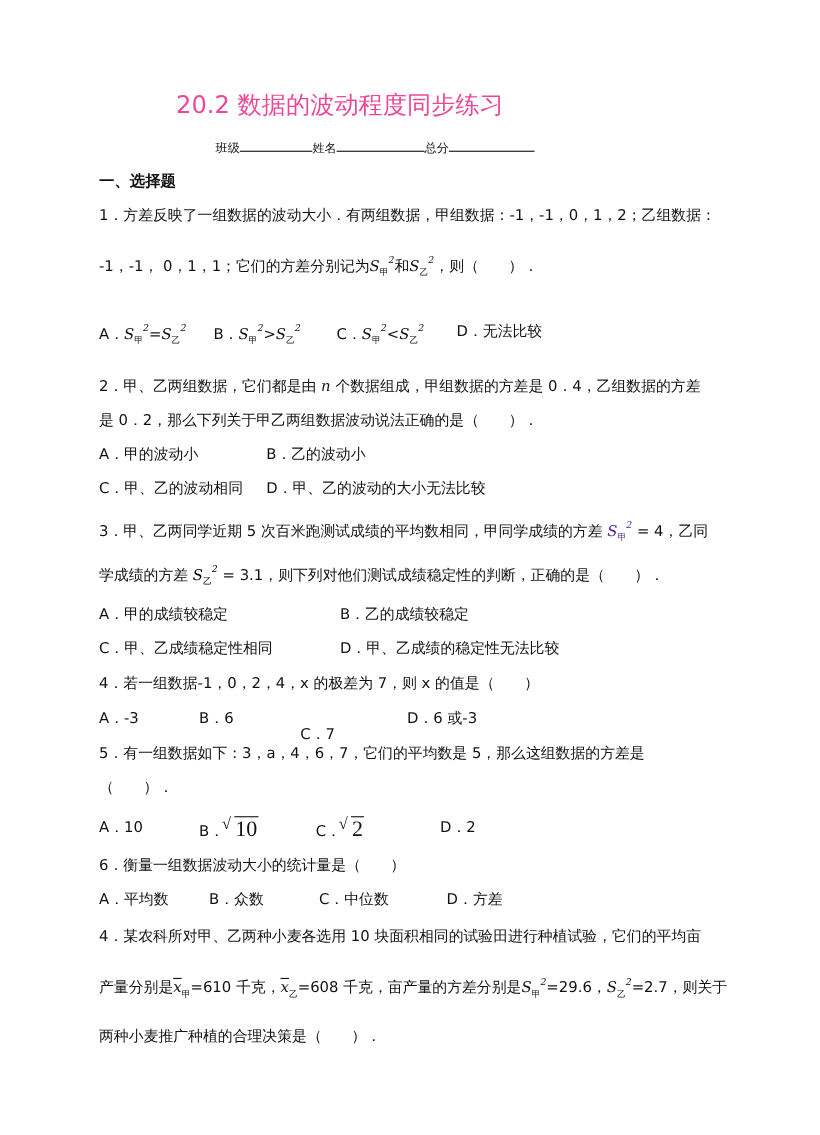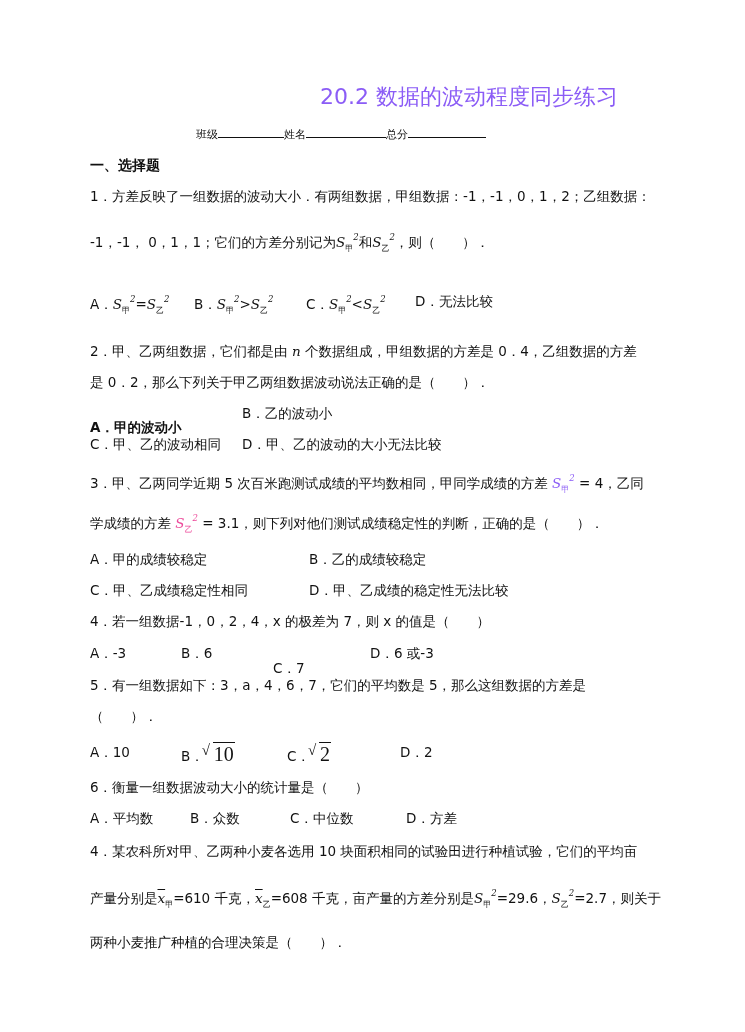--- a/index.html
+++ b/index.html
@@ -1,19 +1,19 @@
 <!DOCTYPE html>
 <html><head>
 <meta charset="utf-8">
 <style>
   html, body { margin: 0; padding: 0; background: #ffffff; }
   body { width: 745px; height: 1032px; position: relative; overflow: hidden;
          font-family: "DejaVu Sans", "Liberation Sans", sans-serif; color: #111; }
   .abs { position: absolute; white-space: nowrap; line-height: 1; }
-  .title { font-size: 22px; left: 0; width: 618px; text-align: right; top: 86px; color:#8b5cf6; }
+  .title { font-size: 22px; left: 0; width: 618px; text-align: center; top: 86px; color:#ec4899; }
   .meta { font-size: 11px; top: 125px; left: 196px; }
   .blank { display: inline-block; border-bottom: 1px solid #111; height: 12px; vertical-align: baseline; }
   .section { font-size: 14px; font-weight: bold; left: 90px; top: 158px; }
   .t { font-size: 13.5px; left: 90px; }
   .opt { font-size: 13.5px; }
   .it { font-family: "DejaVu Serif", "Liberation Serif", serif; font-style: italic; }
   .sub { font-size: 8px; vertical-align: -4px; font-style: normal; }
   .sup { font-size: 8.5px; vertical-align: 7px; }
   .sqrt { display: inline-block; position: relative; padding-left: 9px; font-family: "Liberation Serif", serif; font-size: 20px; }
   .sqrt::before { content: "√"; position: absolute; left: -2px; top: -1px; font-size: 15px; }
@@ -43,30 +43,30 @@
 </div>
 <div class="abs opt" style="top:295px; left:306px;">
   <span>C．</span><span class="it"><span>S</span><span class="sub">甲</span><span class="sup">2</span></span><span>&lt;</span><span class="it"><span>S</span><span class="sub">乙</span><span class="sup">2</span></span>
 </div>
 <div class="abs opt" style="top:295px; left:415px;">D．无法比较</div>
 
 <div class="abs t" style="top:345px;text-align:right;">
   <span>2．甲、乙两组数据，它们都是由</span> <span class="it">n</span> <span>个数据组成，甲组数据的方差是 0．4，乙组数据的方差</span>
 </div>
 <div class="abs t" style="top:376px;">是 0．2，那么下列关于甲乙两组数据波动说法正确的是（　　）．</div>
-<div class="abs opt" style="top:421px; left:90px;font-weight:bold;">A．甲的波动小</div>
+<div class="abs opt" style="top:407px; left:90px;">A．甲的波动小</div>
 <div class="abs opt" style="top:407px; left:242px;">B．乙的波动小</div>
 <div class="abs opt" style="top:438px; left:90px;">C．甲、乙的波动相同</div>
 <div class="abs opt" style="top:438px; left:242px;">D．甲、乙的波动的大小无法比较</div>
 
 <div class="abs t" style="top:474px;">
-  <span>3．甲、乙两同学近期 5 次百米跑测试成绩的平均数相同，甲同学成绩的方差</span> <span class="it" style="color:#8b5cf6"><span>S</span><span class="sub">甲</span><span class="sup">2</span></span><span> = 4</span><span>，乙同</span>
+  <span>3．甲、乙两同学近期 5 次百米跑测试成绩的平均数相同，甲同学成绩的方差</span> <span class="it" style="color:#4c1d95"><span>S</span><span class="sub">甲</span><span class="sup">2</span></span><span> = 4</span><span>，乙同</span>
 </div>
 <div class="abs t" style="top:514px;">
-  <span>学成绩的方差</span> <span class="it" style="color:#ec4899"><span>S</span><span class="sub">乙</span><span class="sup">2</span></span><span> = 3.1</span><span>，则下列对他们测试成绩稳定性的判断，正确的是（　　）．</span>
+  <span>学成绩的方差</span> <span class="it" style="color:#000000"><span>S</span><span class="sub">乙</span><span class="sup">2</span></span><span> = 3.1</span><span>，则下列对他们测试成绩稳定性的判断，正确的是（　　）．</span>
 </div>
 <div class="abs opt" style="top:553px; left:90px;">A．甲的成绩较稳定</div>
 <div class="abs opt" style="top:553px; left:309px;">B．乙的成绩较稳定</div>
 <div class="abs opt" style="top:584px; left:90px;">C．甲、乙成绩稳定性相同</div>
 <div class="abs opt" style="top:584px; left:309px;">D．甲、乙成绩的稳定性无法比较</div>
 
 <div class="abs t" style="top:615px;">4．若一组数据-1，0，2，4，x 的极差为 7，则 x 的值是（　　）</div>
 <div class="abs opt" style="top:647px; left:90px;">A．-3</div>
 <div class="abs opt" style="top:647px; left:181px;">B．6</div>
 <div class="abs opt" style="top:647px; left:273px;margin-top:15px;">C．7</div>

